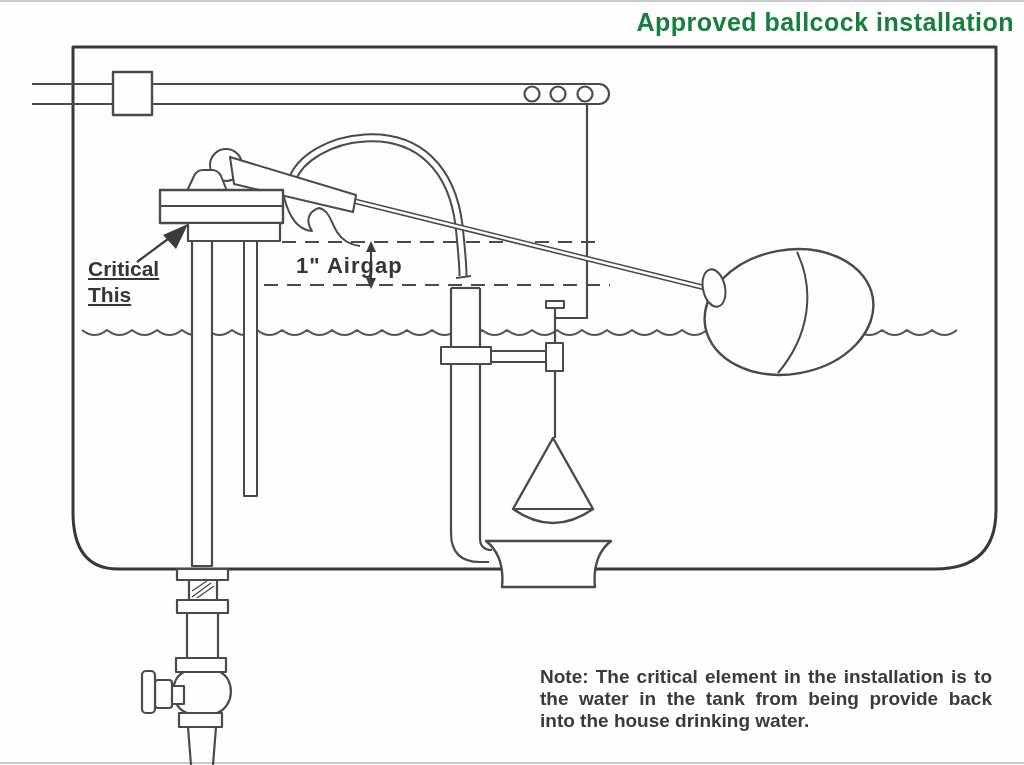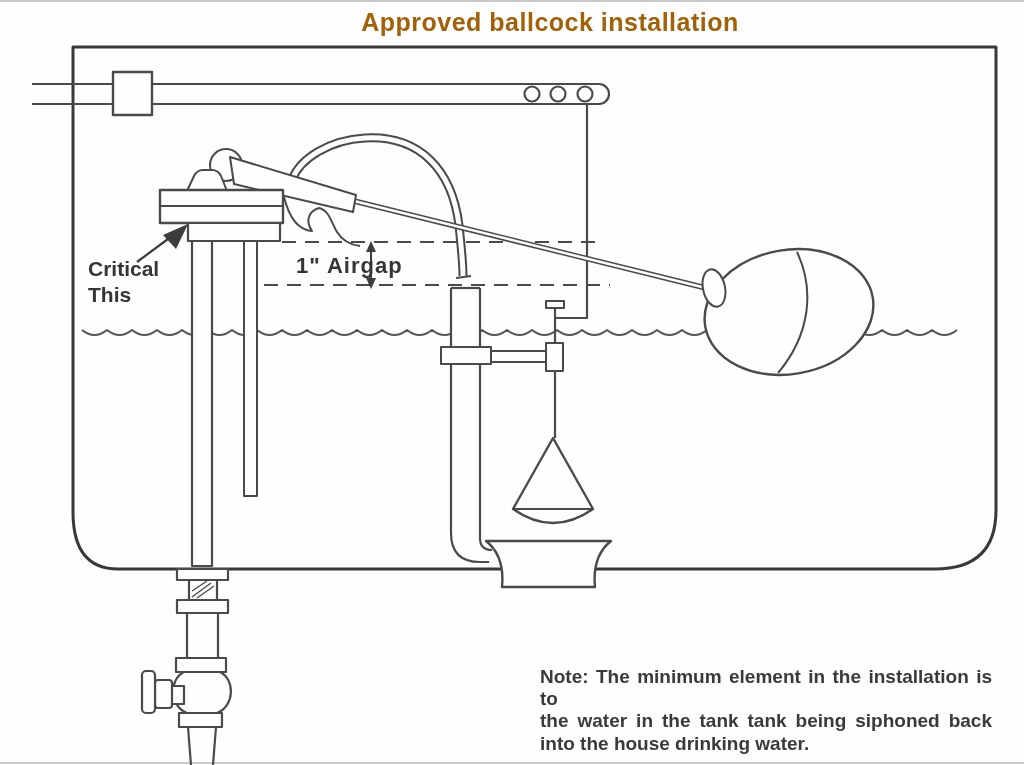--- a/index.html
+++ b/index.html
@@ -2,25 +2,25 @@
 <html><head>
 <meta charset="utf-8">
 <style>
   html,body{margin:0;padding:0;background:#ffffff;}
   .page{position:relative;width:1024px;height:765px;background:#fefefe;overflow:hidden;
         font-family:"Liberation Sans","DejaVu Sans",sans-serif;}
   .edge{position:absolute;left:0;width:1024px;height:2px;background:#c9c9c9;}
   .edge.top{top:0;}
   .edge.bottom{top:762px;}
   svg.art{position:absolute;left:0;top:0;}
-  .title{position:absolute;top:8px;left:0;width:1014px;text-align:center;
-         font-size:25px;font-weight:bold;color:#a16207;letter-spacing:.5px;
+  .title{position:absolute;top:8px;left:0;width:1014px;text-align:right;
+         font-size:25px;font-weight:bold;color:#15803d;letter-spacing:.5px;
          padding-left:86px;box-sizing:border-box;}
   .lbl{position:absolute;font-weight:bold;color:#353535;}
-  .critical{left:88px;top:256px;font-size:21px;line-height:26px;}
+  .critical{left:88px;top:256px;font-size:21px;line-height:26px;text-decoration:underline;}
   .airgap{left:296px;top:253px;font-size:22px;letter-spacing:1px;}
   .note{position:absolute;left:540px;top:666px;width:452px;
         font-size:19px;font-weight:bold;color:#3a3a3a;line-height:22.2px;}
   .note .jline{text-align:justify;text-align-last:justify;}
   .note .lastline{text-align:left;}
 </style>
 </head>
 <body>
 
 <div class="page">
@@ -132,17 +132,17 @@
   </svg>
 
   <div class="lbl critical">
     <div>Critical</div>
     <div>This</div>
   </div>
 
   <div class="lbl airgap">1" Airgap</div>
 
   <div class="note">
-    <div class="jline">Note: The minimum element in the installation is to</div>
-    <div class="jline">the water in the tank tank being siphoned back</div>
+    <div class="jline">Note: The critical element in the installation is to</div>
+    <div class="jline">the water in the tank from being provide back</div>
     <div class="lastline">into the house drinking water.</div>
   </div>
 </div>
 
 </body></html>

